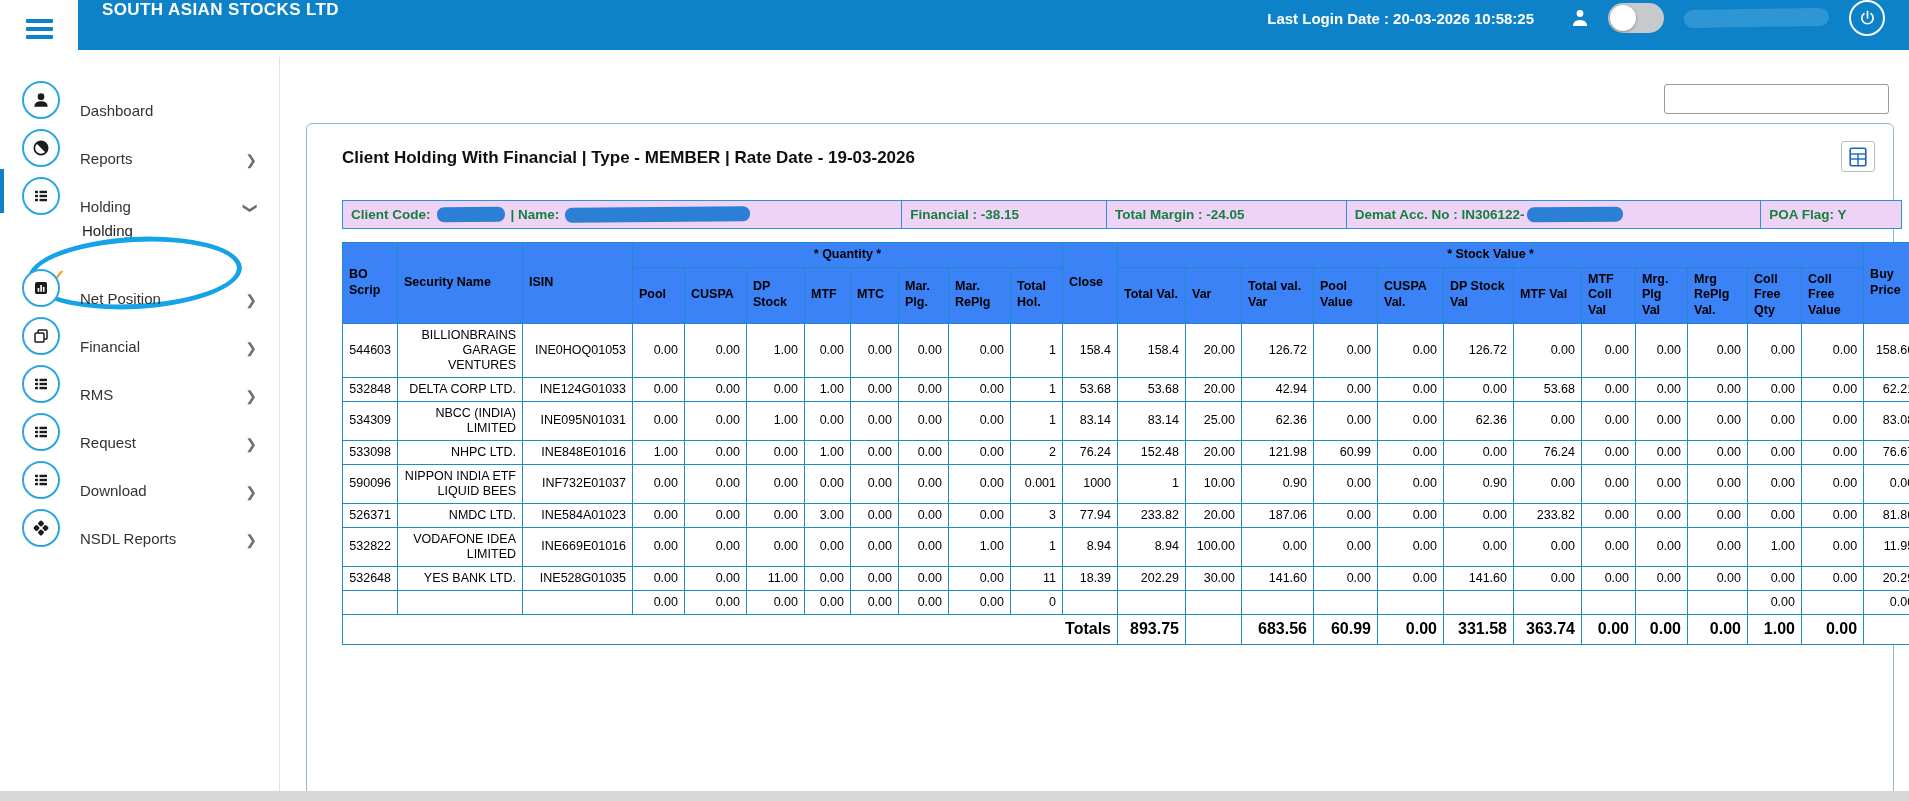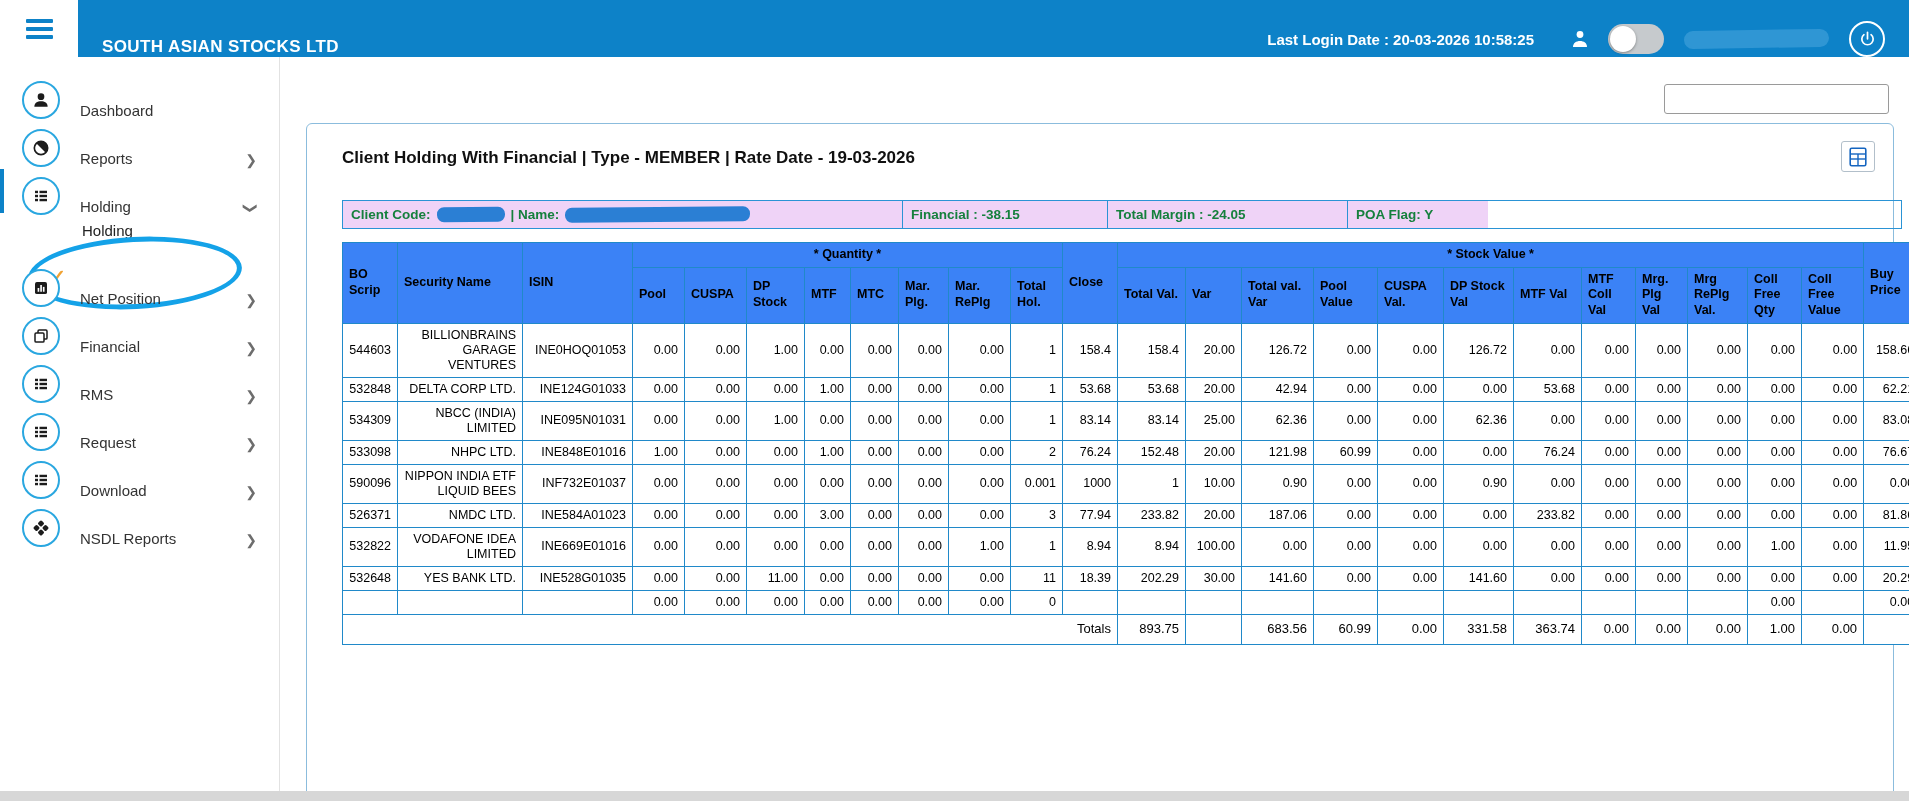--- a/index.html
+++ b/index.html
@@ -1,19 +1,19 @@
 <!DOCTYPE html>
 <html><head>
 <meta charset="utf-8">
 <style>
   *{margin:0;padding:0;box-sizing:border-box}
   html,body{width:1909px;height:801px;font-family:"Liberation Sans",sans-serif;background:#ffffff;overflow:hidden;position:relative}
 
   
-  .topbar{position:absolute;top:0;left:0;width:1909px;height:57px;background:#0d82c8;display:flex;align-items:flex-end;z-index:5}
+  .topbar{position:absolute;top:0;left:0;width:1909px;height:50px;background:#0d82c8;display:flex;align-items:flex-start;z-index:5}
   .hamburger-box{width:78px;height:57px;background:#ffffff;display:flex;align-items:center;justify-content:center;cursor:pointer}
   .hamburger{width:27px}
   .hamburger span{display:block;height:4px;background:#0d82c8;margin:4px 0;border-radius:1px}
   .brand{color:#fff;font-weight:bold;font-size:17px;letter-spacing:.4px;margin-left:24px;white-space:nowrap}
   .topbar-right{margin-left:auto;display:flex;align-items:center;gap:20px;padding-right:24px}
   .last-login{color:#fff;font-weight:bold;font-size:15px;white-space:nowrap;margin-right:18px}
   .toggle{width:56px;height:30px;background:#c6cacd;border-radius:15px;position:relative;cursor:pointer}
   .toggle .knob{position:absolute;left:2px;top:2px;width:26px;height:26px;border-radius:50%;background:#fff;box-shadow:0 1px 3px rgba(0,0,0,.35)}
   .redact-top{width:145px;height:18px;background:#2f96d4;border-radius:9px;transform:rotate(-1deg)}
   .power-btn{width:36px;height:36px;border:2px solid #fff;border-radius:50%;display:flex;align-items:center;justify-content:center;cursor:pointer;background:transparent}
@@ -48,21 +48,21 @@
   .redact.code{width:68px}.redact.name{width:185px}.redact.demat{width:96px;margin-left:2px}
 
   .tablewrap{position:absolute;left:35px;top:118px;width:1560px}
   table.holdings{border-collapse:collapse;width:100%;table-layout:fixed;font-size:12.5px;color:#000}
   table.holdings th,table.holdings td{border:1px solid #2089c9;padding:4px 6px;overflow:hidden}
   table.holdings th{background:#3b82f6;font-weight:bold;text-align:left;vertical-align:middle;line-height:1.25}
   table.holdings th.grp{text-align:center}
   table.holdings td{background:#fff;vertical-align:middle;line-height:1.2}
   table.holdings td.num{text-align:right}
   table.holdings td.txt{text-align:right}
-  table.holdings tr.totals td{font-weight:normal;font-size:13px;height:30px}
+  table.holdings tr.totals td{font-weight:bold;font-size:16px;height:30px}
 
   .bottom-strip{position:absolute;left:0;bottom:0;width:1909px;height:10px;background:#d7d7d7;z-index:6}
 </style>
 </head>
 <body>
 
 <div class="topbar">
   <div class="hamburger-box">
     <div class="hamburger">
         <span></span>
@@ -238,20 +238,24 @@
 
     <div class="client-bar">
       <div class="cb-seg seg-client">
         <span>Client Code:</span>
         <span class="redact code"></span>
         <span>| Name:</span>
         <span class="redact name"></span>
       </div>
       <div class="cb-seg seg-fin">Financial : -38.15</div>
       <div class="cb-seg seg-margin">Total Margin : -24.05</div>
+      <div class="cb-seg seg-demat">
+        <span>Demat Acc. No : IN306122-</span>
+        <span class="redact demat"></span>
+      </div>
       <div class="cb-seg seg-poa">POA Flag: Y</div>
     </div>
 
     <div class="tablewrap">
       <table class="holdings" id="holdings-table">
           <colgroup>
             <col style="width: 55px;">
             <col style="width: 125px;">
             <col style="width: 110px;">
             <col style="width: 52px;">

